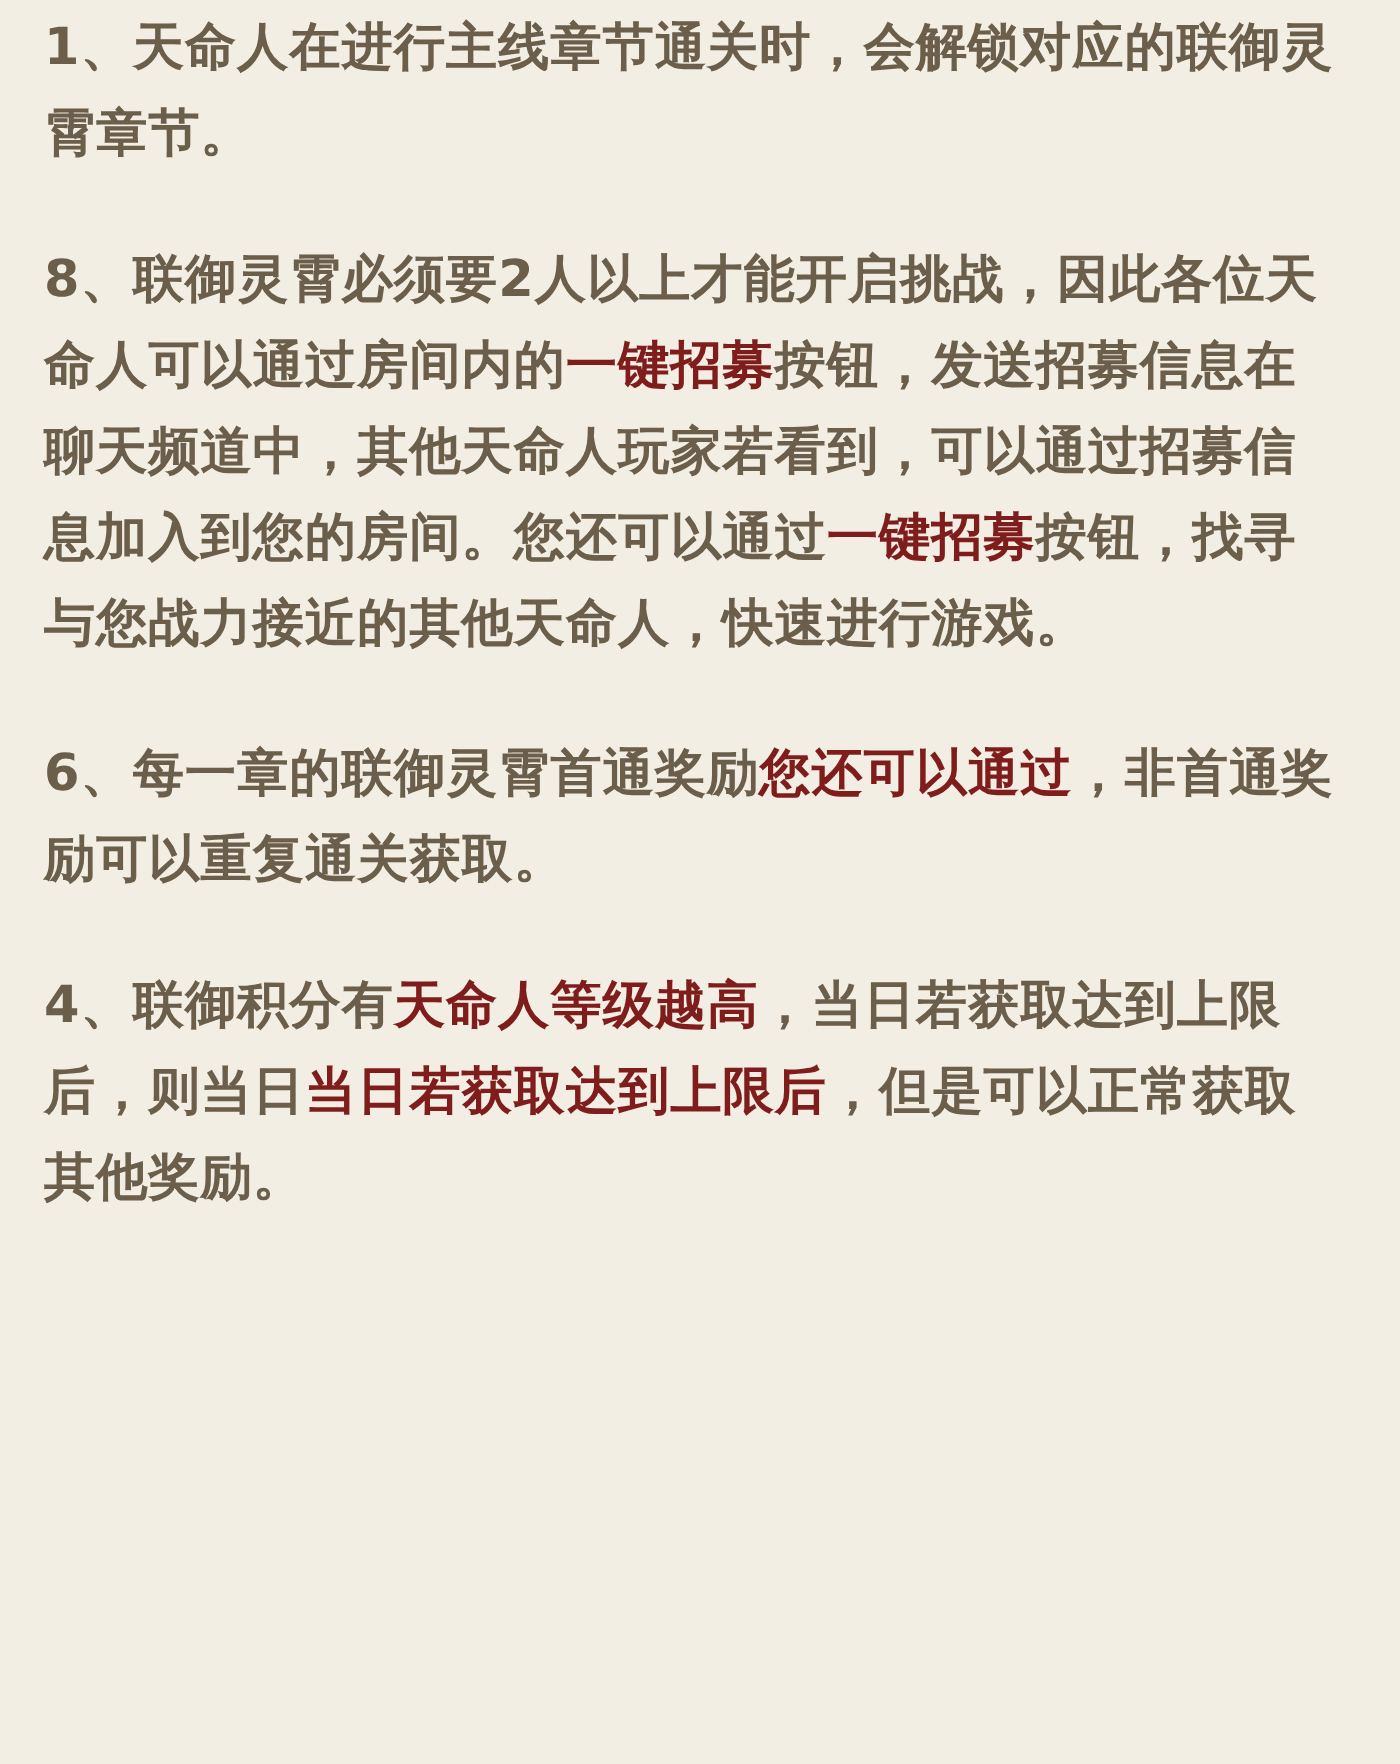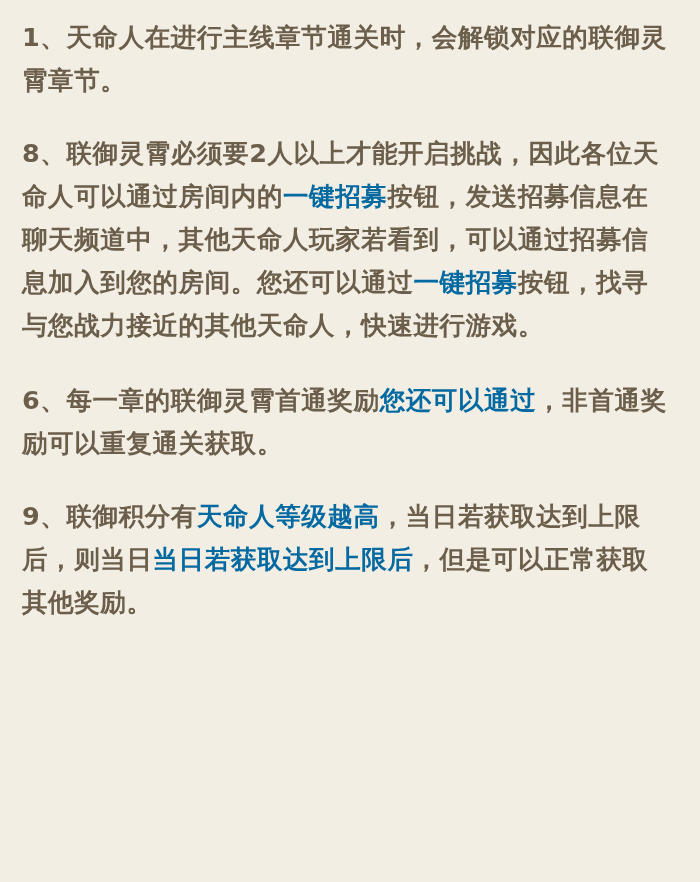--- a/index.html
+++ b/index.html
@@ -10,48 +10,48 @@
     width: 700px;
     height: 882px;
     background: #f3eee4;
     font-family: "DejaVu Sans", "Liberation Sans", sans-serif;
   }
   #page {
     box-sizing: border-box;
     width: 700px;
     height: 649px;
     background: #f3eee4;
-    padding: 16px 26px 10px 22px;
+    padding: 3px 26px 10px 22px;
     overflow: hidden;
   }
   .para {
     color: #6b5e4a;
     font-size: 25.5px;
     line-height: 43px;
     font-weight: bold;
     letter-spacing: 0.6px;
     margin: 0 0 26px 0;
     text-align: left;
     word-break: break-all;
   }
   .para:last-child {
     margin-bottom: 0;
   }
   .hl {
-    color: #0369a1;
+    color: #7f1d1d;
   }
   .p1 { margin-bottom: 30px; }
   .p2 { margin-bottom: 32px; }
   .p3 { margin-bottom: 30px; }
   .p4 { margin-bottom: 30px; }
   .p5 { margin-bottom: 34px; }
 </style>
 </head>
 <body>
 
 <div id="page">
   <div id="rules-list">
       <div class="para p1"><span class="tx">1、天命人在进行主线章节通关时，会解锁对应的联御灵霄章节。</span></div>
       <div class="para p2"><span class="tx">8、联御灵霄必须要2人以上才能开启挑战，因此各位天命人可以通过房间内的</span><span class="hl">一键招募</span><span class="tx">按钮，发送招募信息在聊天频道中，其他天命人玩家若看到，可以通过招募信息加入到您的房间。您还可以通过</span><span class="hl">一键招募</span><span class="tx">按钮，找寻与您战力接近的其他天命人，快速进行游戏。</span></div>
       <div class="para p3"><span class="tx">6、每一章的联御灵霄首通奖励</span><span class="hl">您还可以通过</span><span class="tx">，非首通奖励可以重复通关获取。</span></div>
-      <div class="para p5"><span class="tx">9、联御积分有</span><span class="hl">天命人等级越高</span><span class="tx">，当日若获取达到上限后，则当日</span><span class="hl">当日若获取达到上限后</span><span class="tx">，但是可以正常获取其他奖励。</span></div>
+      <div class="para p5"><span class="tx">4、联御积分有</span><span class="hl">天命人等级越高</span><span class="tx">，当日若获取达到上限后，则当日</span><span class="hl">当日若获取达到上限后</span><span class="tx">，但是可以正常获取其他奖励。</span></div>
     </div>
 </div>
 
 </body></html>

